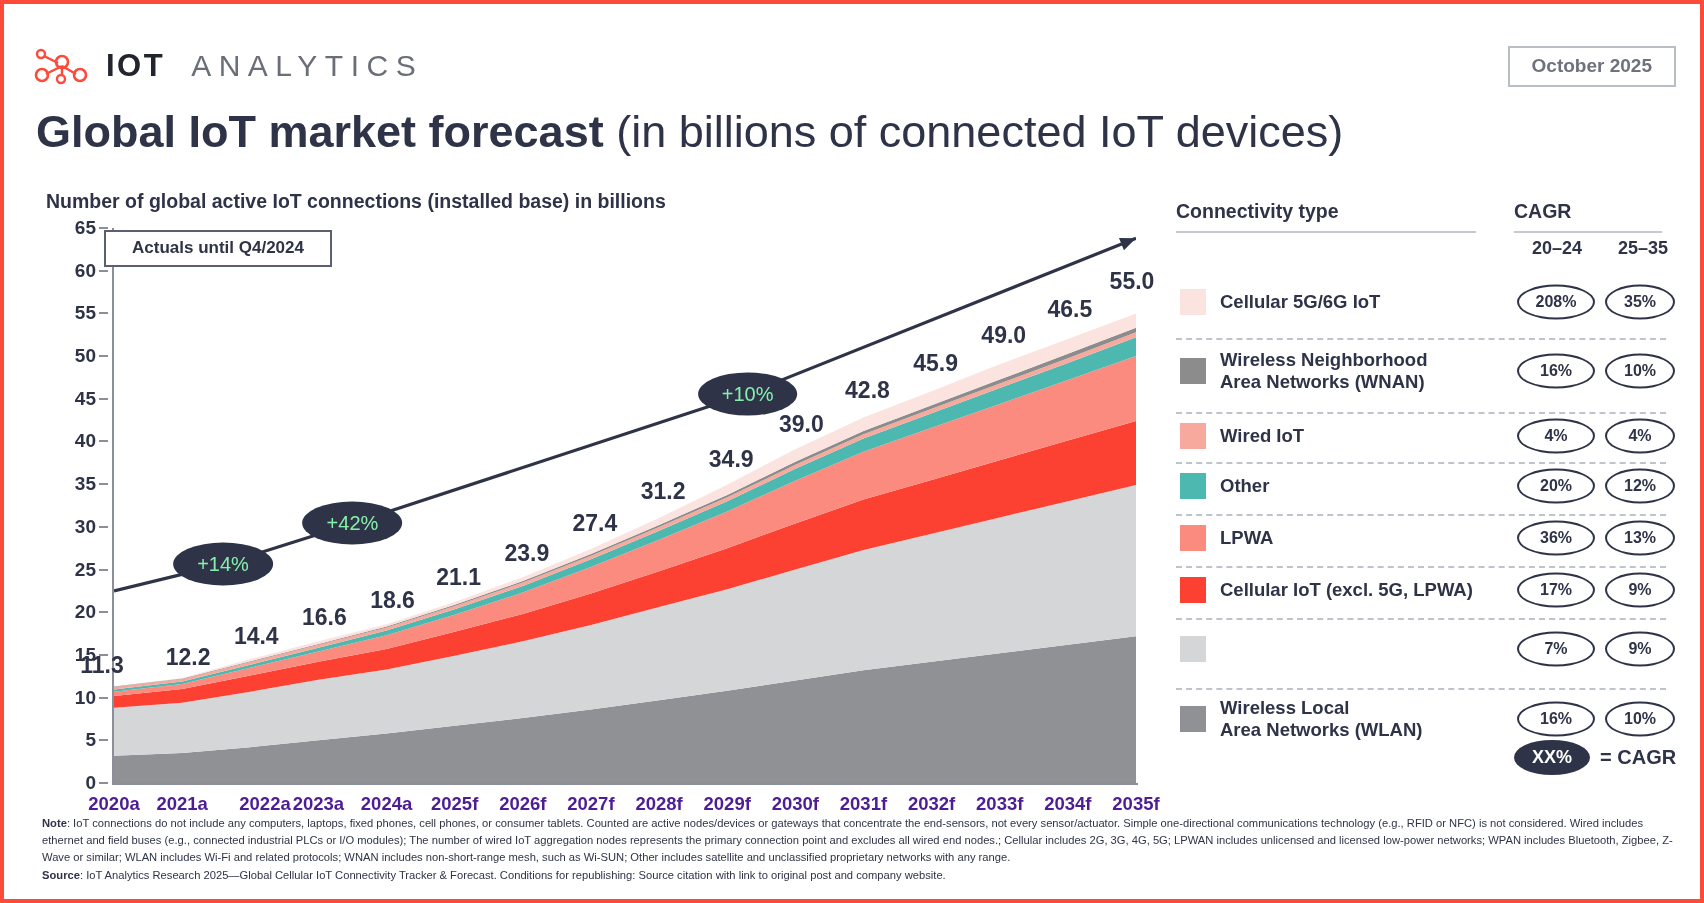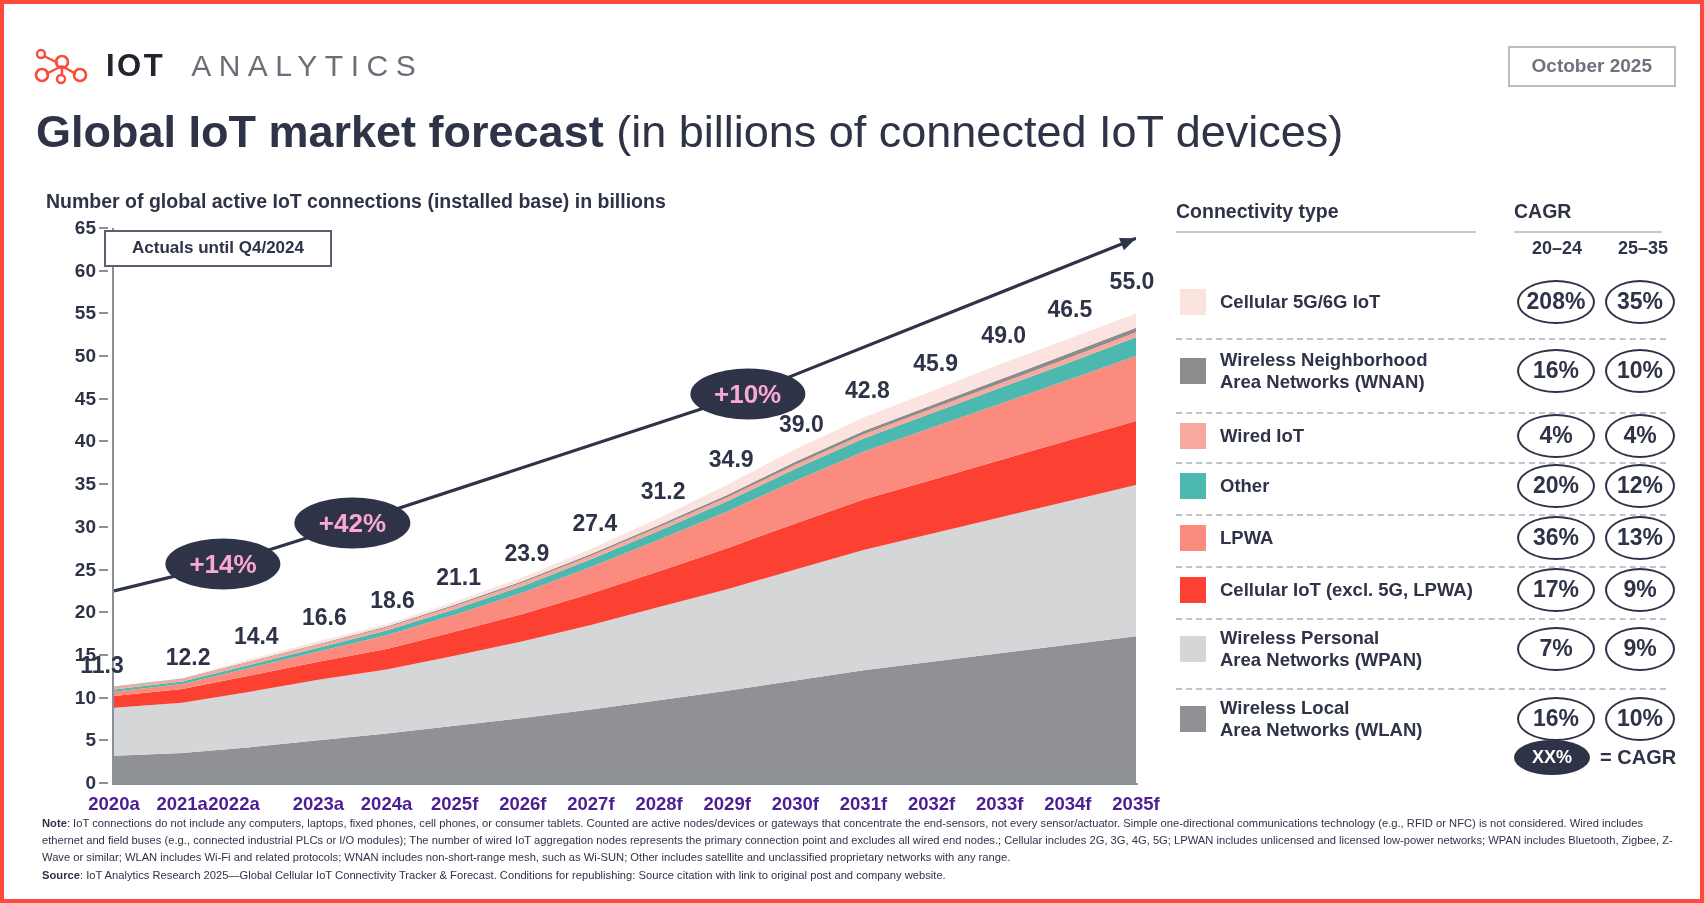--- a/index.html
+++ b/index.html
@@ -99,22 +99,22 @@
     z-index: 8;
   }
   svg.stack { position: absolute; left: 0; top: 0; }
   .dlabel {
     position: absolute; transform: translate(-50%, -50%);
     font-size: 23px; font-weight: 700; color: #2E3347;
     white-space: nowrap; z-index: 6;
   }
   .cagr-pill {
     position: absolute; transform: translate(-50%, -50%);
-    background: #2E3347; color: #f9a8d4;
-    font-size: 26px; font-weight: 700;
+    background: #2E3347; color: #86efac;
+    font-size: 20px; font-weight: 400;
     border-radius: 50%/50%;
     padding: 10px 24px;
     z-index: 9;
   }
   
   .legend {
     position: absolute; left: 1172px; top: 196px;
     width: 508px; height: 590px;
   }
   .legend-head {
@@ -158,21 +158,21 @@
     position: absolute; left: 44px; top: 50%;
     transform: translateY(-50%);
     font-size: 18.5px; font-weight: 700; color: #2E3347;
     line-height: 1.18;
   }
   .pill {
     position: absolute; top: 50%;
     transform: translate(-50%, -50%);
     border: 2.3px solid #2E3347;
     color: #2E3347;
-    font-size: 23px; font-weight: 700;
+    font-size: 16px; font-weight: 700;
     border-radius: 50%/50%;
     padding: 6px 2px 7px 2px;
     text-align: center;
     background: #fff;
   }
   .pill.c1 { left: 380px; width: 78px; }
   .pill.c2 { left: 464px; width: 70px; }
   .legend-foot {
     position: absolute; left: 338px; top: 540px;
     display: flex; align-items: center; gap: 10px;
@@ -284,21 +284,21 @@
         <div class="dlabel" style="left: 955.867px; top: 81px;">46.5</div>
         <div class="dlabel" style="left: 1018px; top: 53.3846px;">55.0</div>
         <div class="cagr-pill" style="left: 109.013px; top: 336.415px;">+14%</div>
         <div class="cagr-pill" style="left: 238.467px; top: 295.431px;">+42%</div>
         <div class="cagr-pill" style="left: 633.64px; top: 165.646px;">+10%</div>
       </div>
     <div class="actuals-box">Actuals until Q4/2024</div>
     <div class="xlabels" id="xlabels">
         <div class="xlabel" style="left: 0px;">2020a</div>
         <div class="xlabel" style="left: 68.1333px;">2021a</div>
-        <div class="xlabel" style="left: 120px; text-align: right;">2022a</div>
+        <div class="xlabel" style="left: 151px; text-align: right;">2022a</div>
         <div class="xlabel" style="left: 204.4px;">2023a</div>
         <div class="xlabel" style="left: 272.533px;">2024a</div>
         <div class="xlabel" style="left: 340.667px;">2025f</div>
         <div class="xlabel" style="left: 408.8px;">2026f</div>
         <div class="xlabel" style="left: 476.933px;">2027f</div>
         <div class="xlabel" style="left: 545.067px;">2028f</div>
         <div class="xlabel" style="left: 613.2px;">2029f</div>
         <div class="xlabel" style="left: 681.333px;">2030f</div>
         <div class="xlabel" style="left: 749.467px;">2031f</div>
         <div class="xlabel" style="left: 817.6px;">2032f</div>
@@ -355,21 +355,20 @@
         <div class="lrow" style="top: 366px; height: 48px;">
           <div class="sep"></div>
           <div class="swatch" style="background: rgb(252, 64, 49);"></div>
           <div class="llabel">Cellular IoT (excl. 5G, LPWA)</div>
           <div class="pill c1">17%</div>
           <div class="pill c2">9%</div>
         </div>
         <div class="lrow" style="top: 418px; height: 62px;">
           <div class="sep"></div>
           <div class="swatch" style="background: rgb(213, 214, 216);"></div>
-          <div class="llabel">Wireless Personal<br><span>Area Networks (WPAN)</span></div>
           <div class="pill c1">7%</div>
           <div class="pill c2">9%</div>
         </div>
         <div class="lrow" style="top: 488px; height: 62px;">
           <div class="sep"></div>
           <div class="swatch" style="background: rgb(143, 145, 148);"></div>
           <div class="llabel">Wireless Local<br><span>Area Networks (WLAN)</span></div>
           <div class="pill c1">16%</div>
           <div class="pill c2">10%</div>
         </div>

